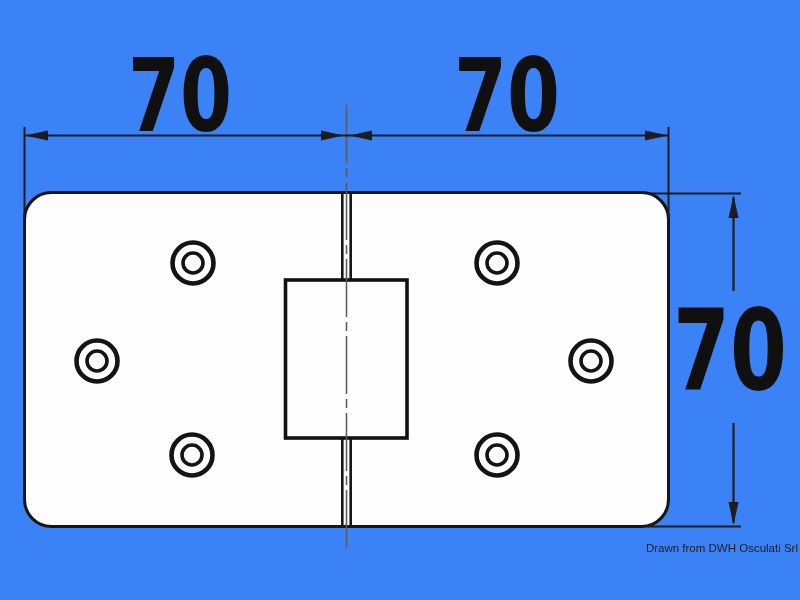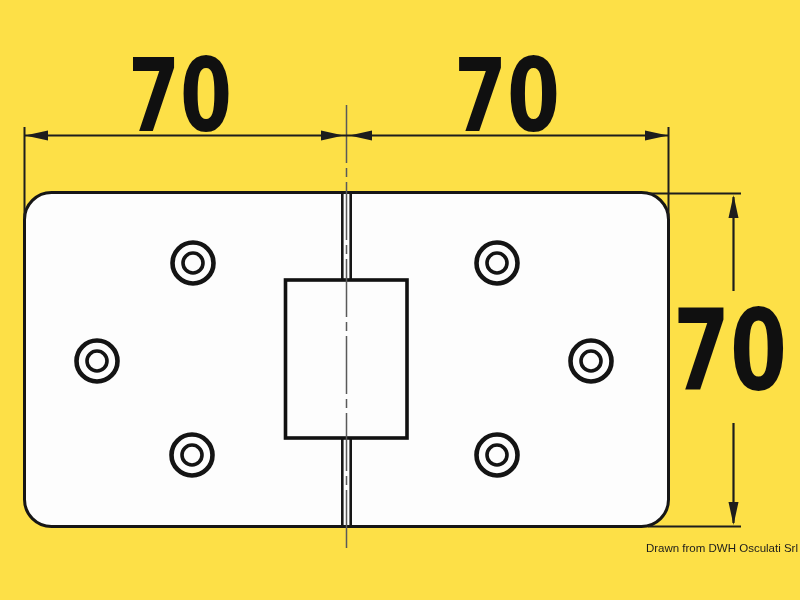--- a/index.html
+++ b/index.html
@@ -8,21 +8,21 @@
     width: 800px;
     height: 600px;
     background: #fdfdfd;
     overflow: hidden;
     font-family: "Liberation Sans", sans-serif;
   }
   .stage {
     position: relative;
     width: 800px;
     height: 600px;
-    background: #fde047;
+    background: #3b82f6;
   }
   svg { display: block; }
   .dim-label {
     font-family: "DejaVu Sans", "Liberation Sans", sans-serif;
     font-weight: bold;
     fill: #101010;
   }
   .dim-label-top { font-size: 101px; }
   .dim-label-side { font-size: 113px; }
   .credit-label {

